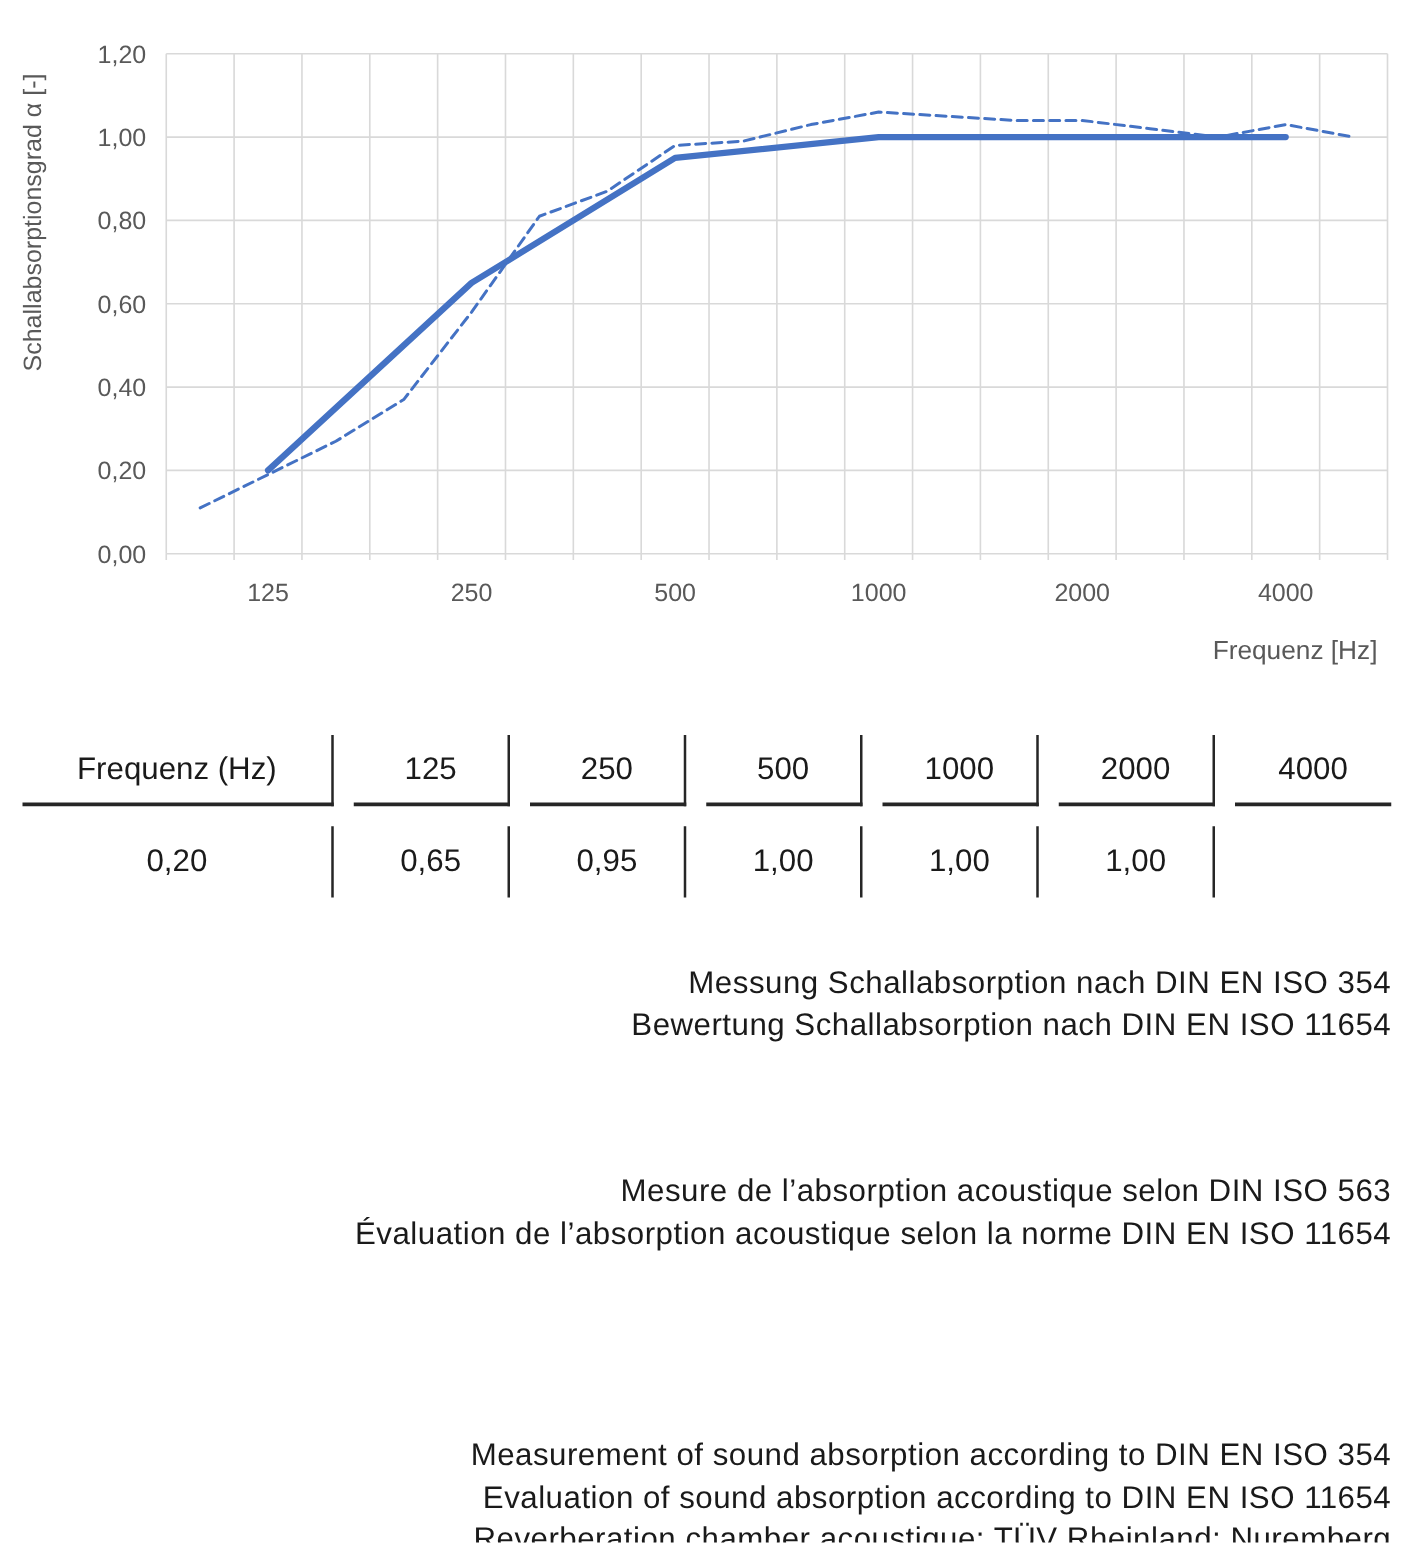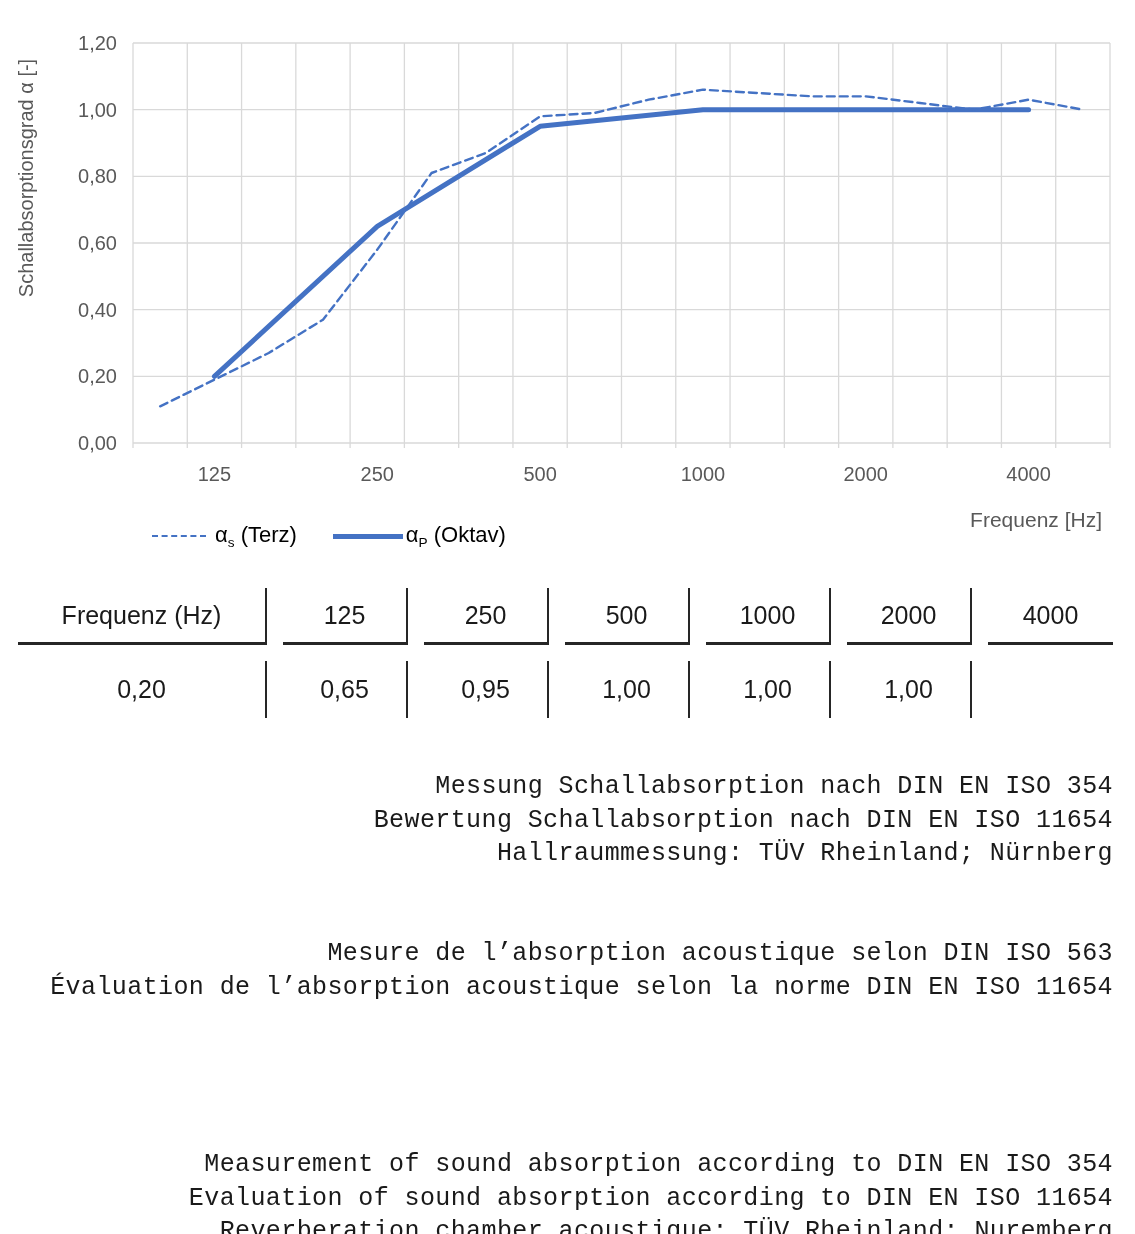--- a/index.html
+++ b/index.html
@@ -31,21 +31,21 @@
   }
   .freq-table .cell{border-right:2px solid #262626;}
   .freq-table .cell:nth-child(7n){border-right:none;}
   .freq-table .cell.hdr{border-bottom:3px solid #262626;}
   .row-label{font-size:27px;}
   .row-label sub{font-size:17px;}
   
   .block{position:absolute;right:22px;text-align:right;}
   .block p{
     margin:0;font-size:25px;line-height:33.5px;letter-spacing:0.4px;
-    white-space:nowrap;color:#1a1a1a;font-family:Liberation Mono, monospace;
+    white-space:nowrap;color:#1a1a1a;
   }
   .block-de{top:770px;}
   .block-fr{top:937px;}
   .block-en{top:1148px;}
 </style>
 </head>
 <body>
 
 <div class="chart">
   <svg id="chart-svg" width="1135" height="548">
@@ -105,30 +105,20 @@
       <text x="377.25" y="481" text-anchor="middle" font-size="20px" fill="#595959">250</text>
       <text x="540.0833333333333" y="481" text-anchor="middle" font-size="20px" fill="#595959">500</text>
       <text x="702.9166666666666" y="481" text-anchor="middle" font-size="20px" fill="#595959">1000</text>
       <text x="865.75" y="481" text-anchor="middle" font-size="20px" fill="#595959">2000</text>
       <text x="1028.5833333333335" y="481" text-anchor="middle" font-size="20px" fill="#595959">4000</text>
       <text transform="translate(33,178) rotate(-90)" text-anchor="middle" font-size="20px" fill="#595959">Schallabsorptionsgrad α [-]</text>
       <text x="1102" y="527" text-anchor="end" font-size="21px" fill="#595959">Frequenz [Hz]</text>
       <polyline points="214.41666666666669,376.3333333333333 377.25,226.33333333333331 540.0833333333333,126.33333333333337 702.9166666666666,109.66666666666663 865.75,109.66666666666663 1028.5833333333335,109.66666666666663" fill="none" stroke="#4472c4" stroke-linejoin="round" stroke-linecap="round" stroke-width="5"></polyline>
       <polyline points="160.13888888888889,406.3333333333333 214.41666666666669,379.66666666666663 268.69444444444446,353 322.97222222222223,319.66666666666663 377.25,249.66666666666666 431.52777777777777,173 485.80555555555554,153 540.0833333333333,116.33333333333331 594.3611111111111,113 648.6388888888889,99.66666666666663 702.9166666666666,89.66666666666663 757.1944444444445,92.99999999999994 811.4722222222223,96.33333333333331 865.75,96.33333333333331 920.0277777777778,102.99999999999994 974.3055555555555,109.66666666666663 1028.5833333333335,99.66666666666663 1082.861111111111,109.66666666666663" fill="none" stroke="#4472c4" stroke-linejoin="round" stroke-linecap="round" stroke-width="2.4" stroke-dasharray="8 5"></polyline>
     </svg>
-  <div class="legend">
-    <div class="legend-item">
-      <span class="swatch dashed"></span>
-      <span class="legend-label"><span>α</span><sub>s</sub><span> (Terz)</span></span>
-    </div>
-    <div class="legend-item">
-      <span class="swatch solid"></span>
-      <span class="legend-label"><span>α</span><sub>P</sub><span> (Oktav)</span></span>
-    </div>
-  </div>
 </div>
 
 <div class="freq-table">
   <div class="cell hdr">Frequenz (Hz)</div>
   <div class="cell hdr">125</div>
   <div class="cell hdr">250</div>
   <div class="cell hdr">500</div>
   <div class="cell hdr">1000</div>
   <div class="cell hdr">2000</div>
   <div class="cell hdr">4000</div>
@@ -136,21 +126,20 @@
   <div class="cell">0,65</div>
   <div class="cell">0,95</div>
   <div class="cell">1,00</div>
   <div class="cell">1,00</div>
   <div class="cell">1,00</div>
 </div>
 
 <div class="block block-de">
   <p>Messung Schallabsorption nach DIN EN ISO 354</p>
   <p>Bewertung Schallabsorption nach DIN EN ISO 11654</p>
-  <p>Hallraummessung: TÜV Rheinland; Nürnberg</p>
 </div>
 
 <div class="block block-fr">
   <p>Mesure de l’absorption acoustique selon DIN ISO 563</p>
   <p>Évaluation de l’absorption acoustique selon la norme DIN EN ISO 11654</p>
 </div>
 
 <div class="block block-en">
   <p>Measurement of sound absorption according to DIN EN ISO 354</p>
   <p>Evaluation of sound absorption according to DIN EN ISO 11654</p>

